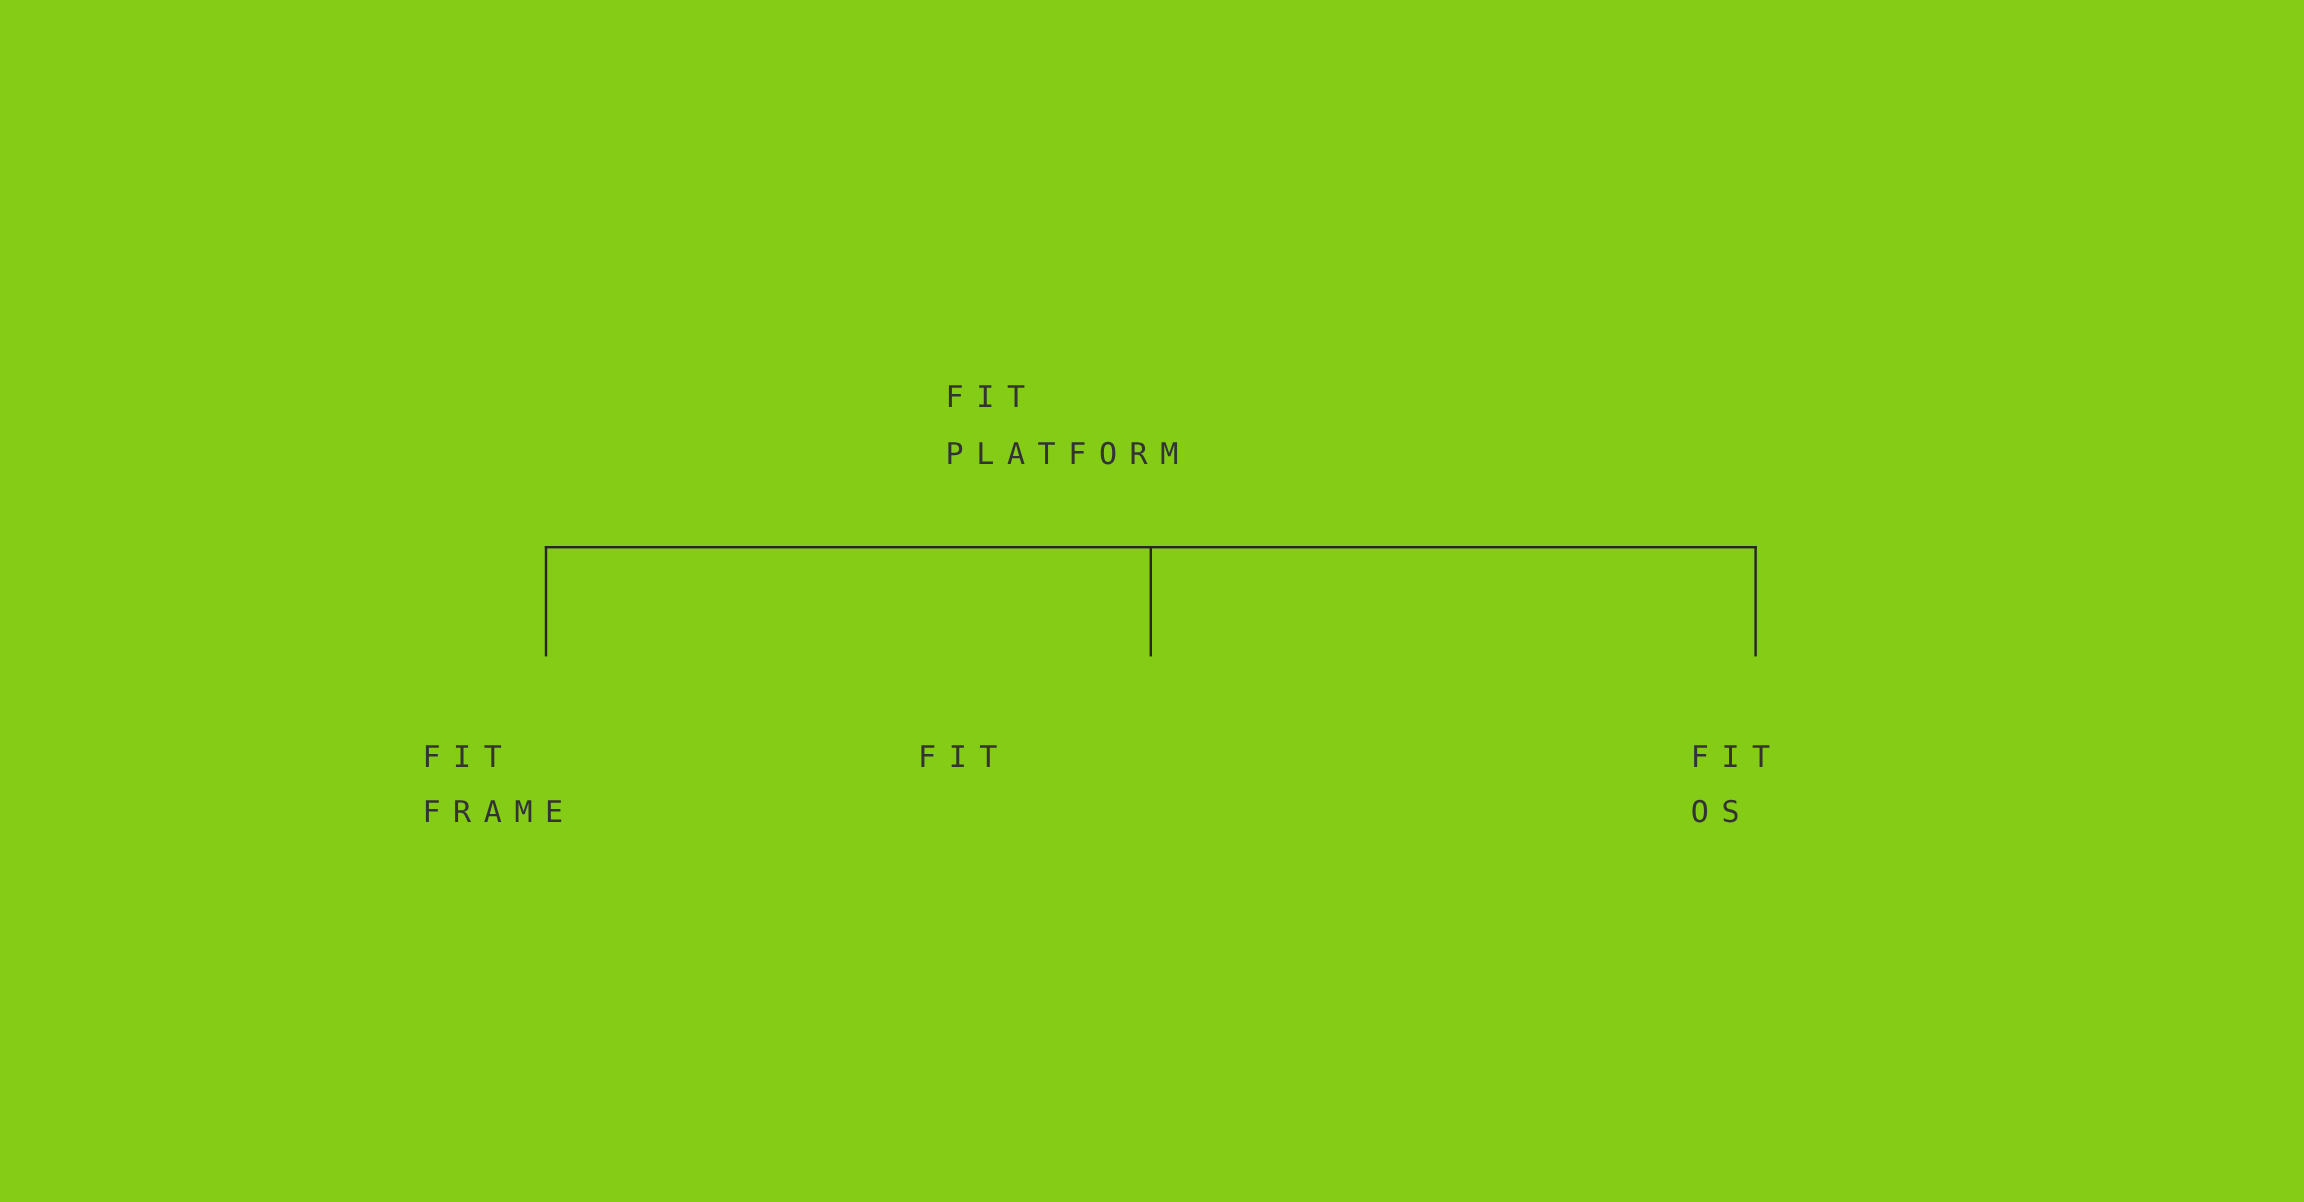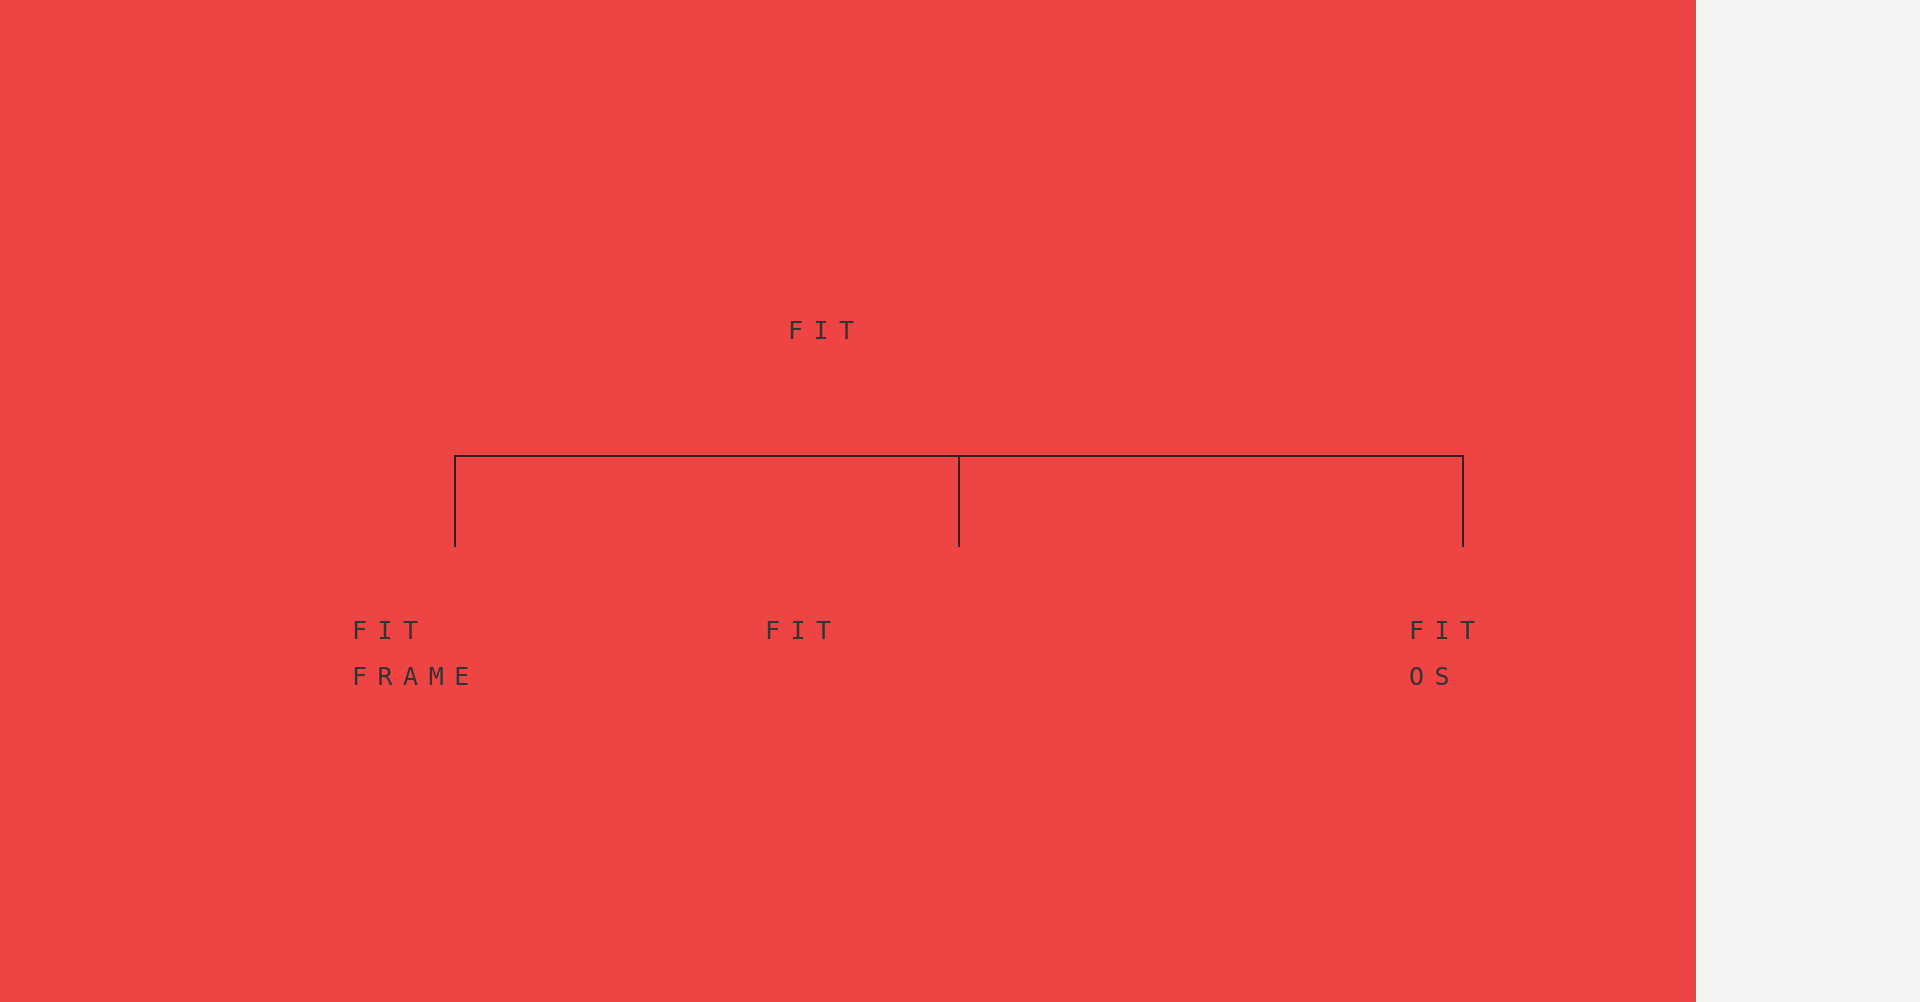--- a/index.html
+++ b/index.html
@@ -12,23 +12,23 @@
   }
 
   body {
     background: #f3f3f2;
     font-family: "DejaVu Sans Mono", "Liberation Mono", monospace;
     -webkit-font-smoothing: antialiased;
   }
 
   #diagram-root {
     position: relative;
-    width: 1696px;
+    width: 1920px;
     height: 1002px;
-    background: #ef4444;
+    background: #84cc16;
   }
 
   
   .node-label {
     position: absolute;
     color: #333333;
     font-family: "DejaVu Sans Mono", "Liberation Mono", monospace;
     font-weight: 400;
     text-transform: uppercase;
     white-space: nowrap;
@@ -94,20 +94,21 @@
   #connector-drop-center { left: 958px; }
   #connector-drop-right  { left: 1462px; }
 </style>
 </head>
 <body>
 
 <div id="diagram-root">
 
   <div class="node-label" id="root-node">
     <span class="line">FIT</span>
+    <span class="line">PLATFORM</span>
   </div>
 
   <div id="connector-group">
     <div class="connector-line" id="connector-horizontal"></div>
     <div class="connector-line connector-vertical" id="connector-drop-left"></div>
     <div class="connector-line connector-vertical" id="connector-drop-center"></div>
     <div class="connector-line connector-vertical" id="connector-drop-right"></div>
   </div>
 
   <div class="node-label leaf-node" id="leaf-node-frame">

